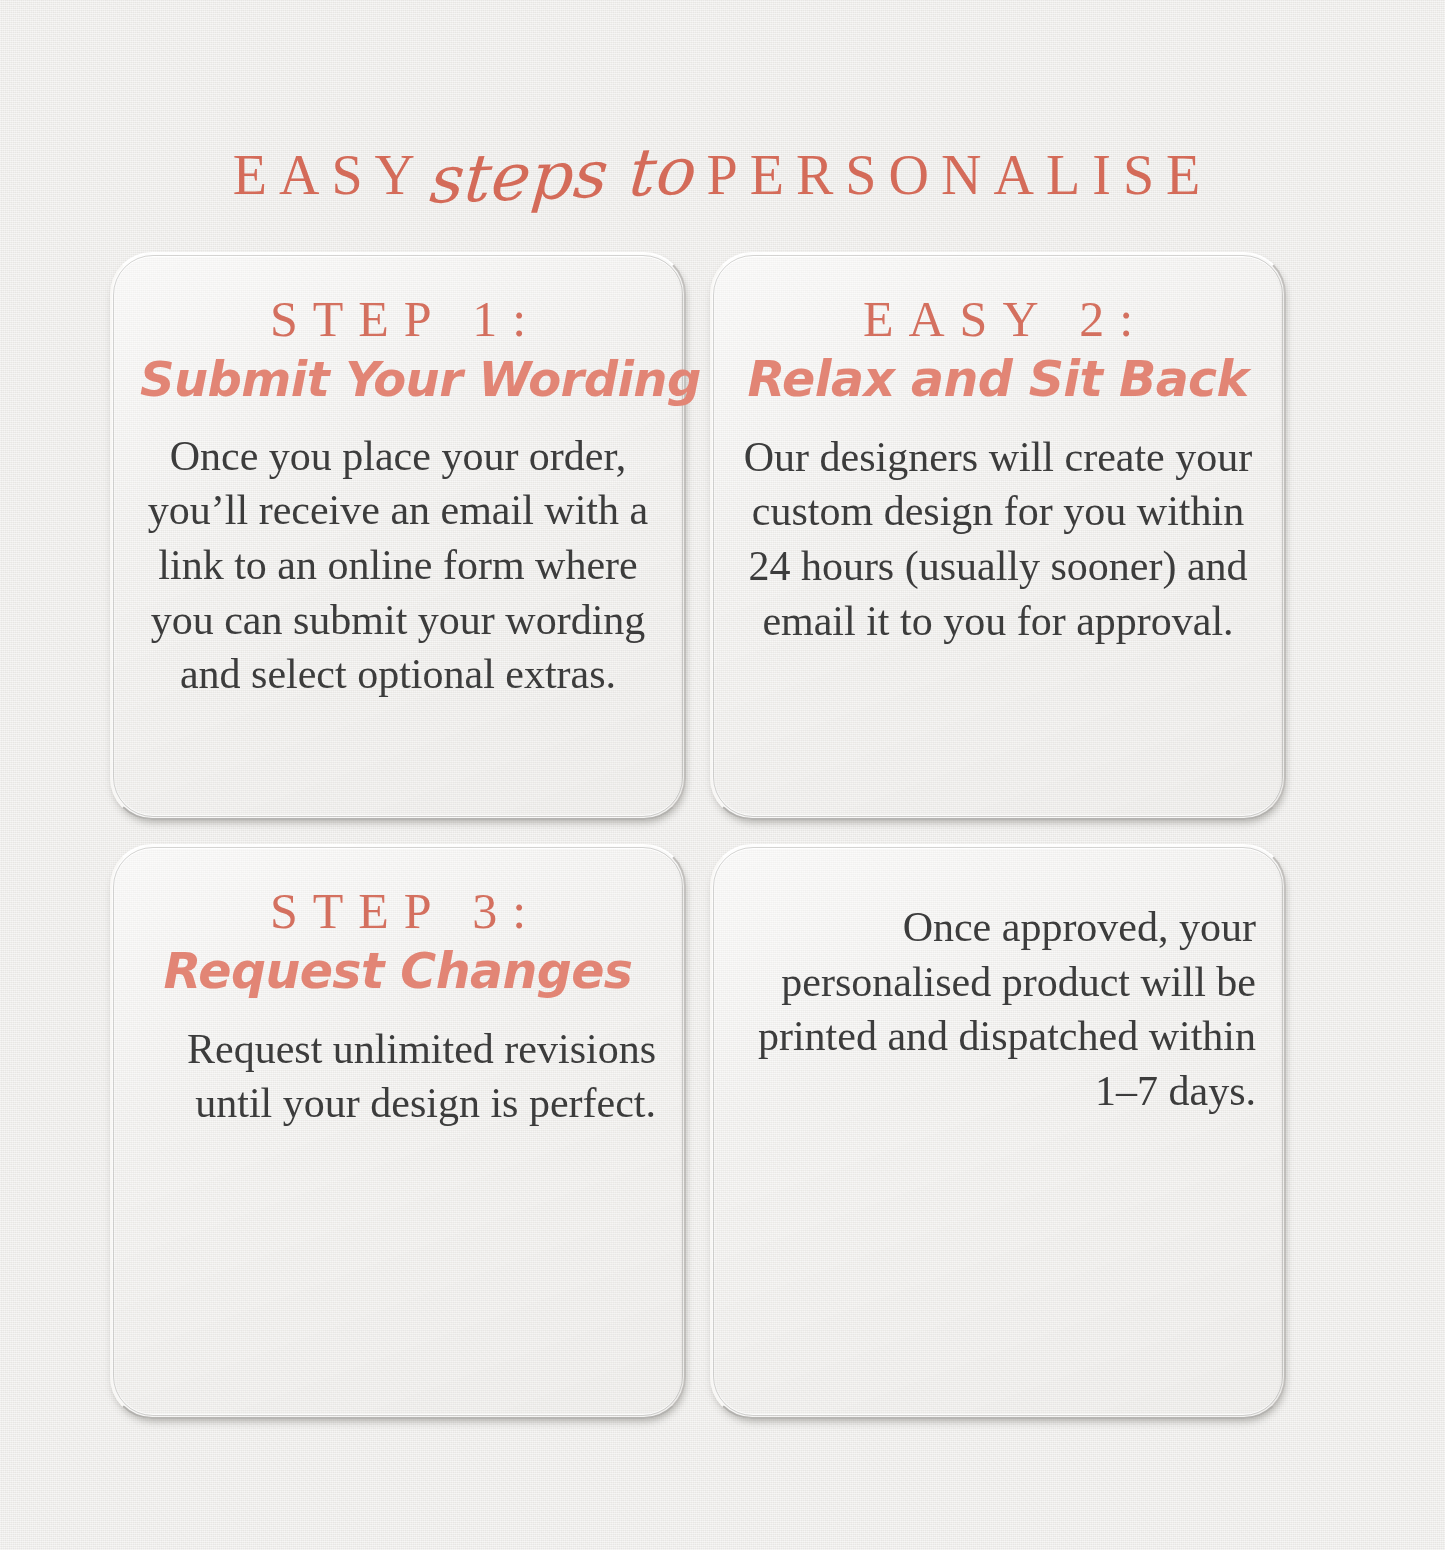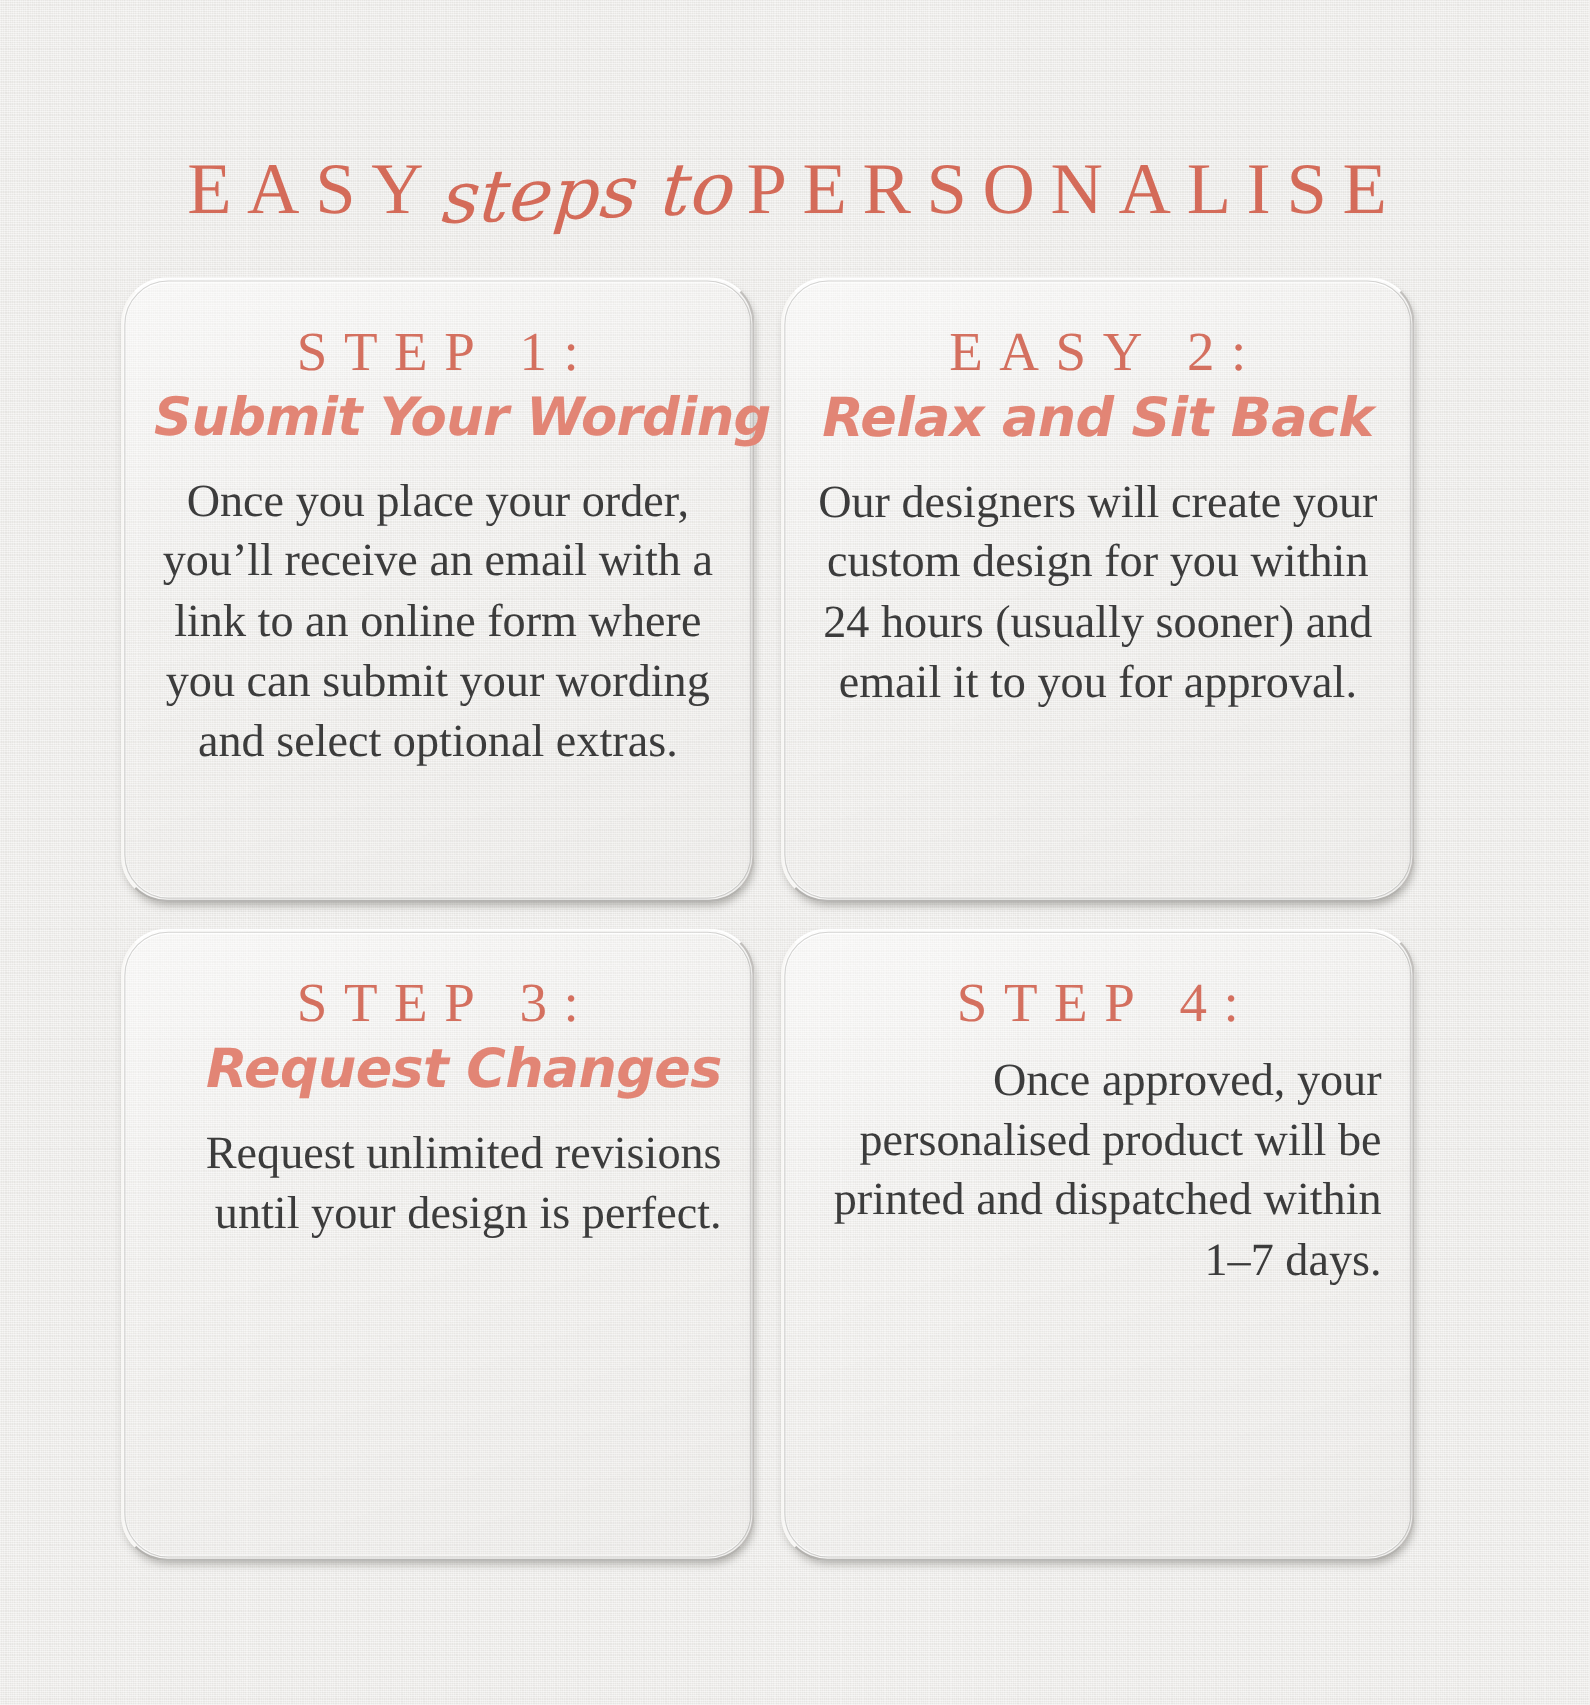--- a/index.html
+++ b/index.html
@@ -63,21 +63,21 @@
     top: 118px;
     left: 0;
     width: 1445px;
     text-align: center;
     white-space: nowrap;
     line-height: 1;
   }
 
   .heading-word {
     font-family: "Liberation Serif", "DejaVu Serif", serif;
-    font-size: 66px;
+    font-size: 56px;
     font-weight: 400;
     letter-spacing: 0.215em;
     color: #d46b59;
     vertical-align: baseline;
   }
 
   .heading-script {
     font-family: "DejaVu Serif", serif;
     font-style: italic;
     font-size: 66px;
@@ -177,21 +177,21 @@
     line-height: 1.30;
     margin: 16px auto;
     max-width: 512px;
     position: relative;
     z-index: 1;
   }
 
   
   .card-1 .step-title { font-size: 48px; }
   .card-2 .step-title { font-size: 49px; }
-  .card-3 .step-title { font-size: 49px; text-align: right; }
+  .card-3 .step-title { font-size: 49px; }
   .card-4 .step-title { font-size: 48px; }
 
   .card-3 .step-body,
   .card-4 .step-body { max-width: 520px; text-align: right; }
 </style>
 </head>
 <body>
 
 <div class="paper-texture"></div>
 
@@ -215,18 +215,17 @@
       <p class="step-body">Our designers will create your custom design for you within 24 hours (usually sooner) and email it to you for approval.</p>
     </div>
 
     <div class="step-card card-3">
       <div class="step-label">STEP 3:</div>
       <div class="step-title">Request Changes</div>
       <p class="step-body">Request unlimited revisions until your design is perfect.</p>
     </div>
 
     <div class="step-card card-4">
-      <div class="step-label">STEP 4:</div>
       <p class="step-body">Once approved, your personalised product will be printed and dispatched within 1–7 days.</p>
     </div>
 
   </div>
 </div>
 
 </body></html>

